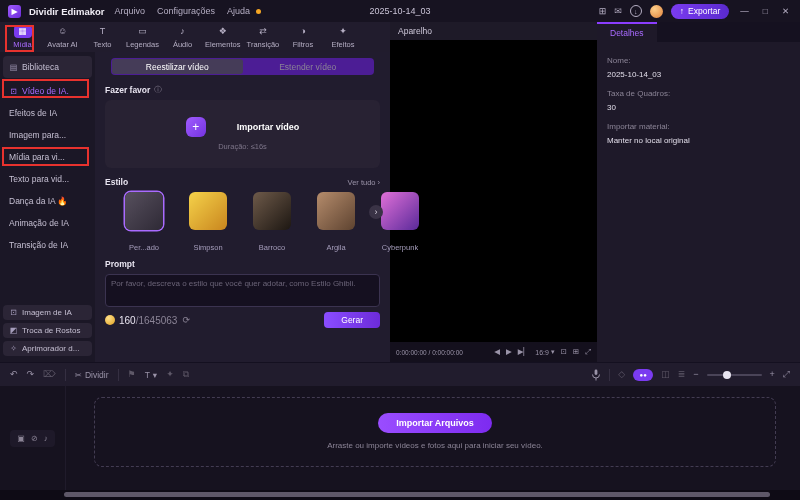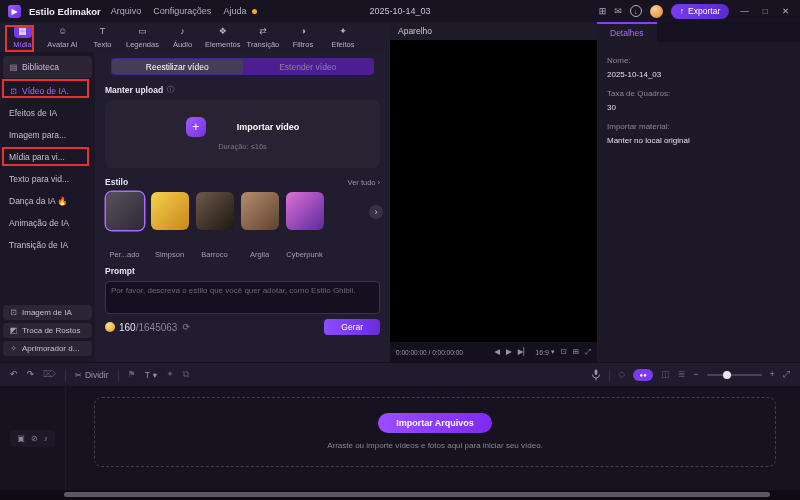--- a/index.html
+++ b/index.html
@@ -73,21 +73,21 @@
   .upload-box { height:68px; background:#282233; border-radius:6px; display:flex;
     flex-direction:column; align-items:center; justify-content:center; gap:5px; margin:2px 0 6px; }
   .upload-row { display:flex; align-items:center; gap:7px; }
   .plus-btn { width:20px; height:20px; border-radius:6px; color:#fff; font-size:12px;
     display:flex; align-items:center; justify-content:center;
     background:linear-gradient(135deg,#a05cff,#7433e0); }
   .upload-label { font-size:9px; font-weight:bold; color:#ffffff;padding-left:24px; }
   .upload-hint { font-size:7.5px; color:#7d7589; }
 
   .thumbs { display:flex; gap:6px; position:relative; margin-top:2px; }
-  .thumb { width:39px; display:flex; flex-direction:column; align-items:center; gap:20px; }
+  .thumb { width:39px; display:flex; flex-direction:column; align-items:center; gap:13px;margin-left:20px; }
   .thumb-img { width:38px; height:38px; border-radius:6px; }
   .thumb.sel .thumb-img { box-shadow:0 0 0 1.5px #a96bff; }
   .thumb-name { font-size:7.5px; color:#a59dbb; max-width:42px; white-space:nowrap; overflow:hidden; }
   .thumb-next { position:absolute; right:-3px; top:13px; width:14px; height:14px;
     border-radius:50%; background:#3a3346; color:#d8d4e0; font-size:9px;
     display:flex; align-items:center; justify-content:center; }
 
   .prompt-area { width:100%; height:33px; background:#151020; border:1px solid #3b3350;
     border-radius:4px; color:#d8d4e0; font-size:8px; padding:4px 5px; resize:none;
     font-family:"Liberation Sans", sans-serif; margin-top:2px; }
@@ -161,21 +161,21 @@
 
   svg.mini { display:block; }
 </style>
 </head>
 <body>
 
 <div class="titlebar">
   <div class="logo">
       <span>▶</span>
     </div>
-  <div class="app-name">Estilo Edimakor</div>
+  <div class="app-name">Dividir Edimakor</div>
   <div class="menu">Arquivo</div>
   <div class="menu">Configurações</div>
   <div class="menu">Ajuda</div>
   <div class="notif-dot"></div>
   <div class="project-name">2025-10-14_03</div>
   <div class="tb-right">
     <span class="tb-icon">⊞</span>
     <span class="tb-icon">✉</span>
     <span class="dl-circle">
         <span>↓</span>
@@ -281,21 +281,21 @@
         </div>
       </div>
 
       <div class="main-panel">
         <div class="seg-tabs">
           <div class="seg-tab active">Reestilizar vídeo</div>
           <div class="seg-tab">Estender vídeo</div>
         </div>
 
         <div class="section-row">
-          <span class="section-title">Manter upload</span>
+          <span class="section-title">Fazer favor</span>
           <span class="info-glyph">ⓘ</span>
         </div>
 
         <div class="upload-box">
           <div class="upload-row">
             <div class="plus-btn">+</div>
             <span class="upload-label">Importar vídeo</span>
           </div>
           <span class="upload-hint">Duração: ≤16s</span>
         </div>

